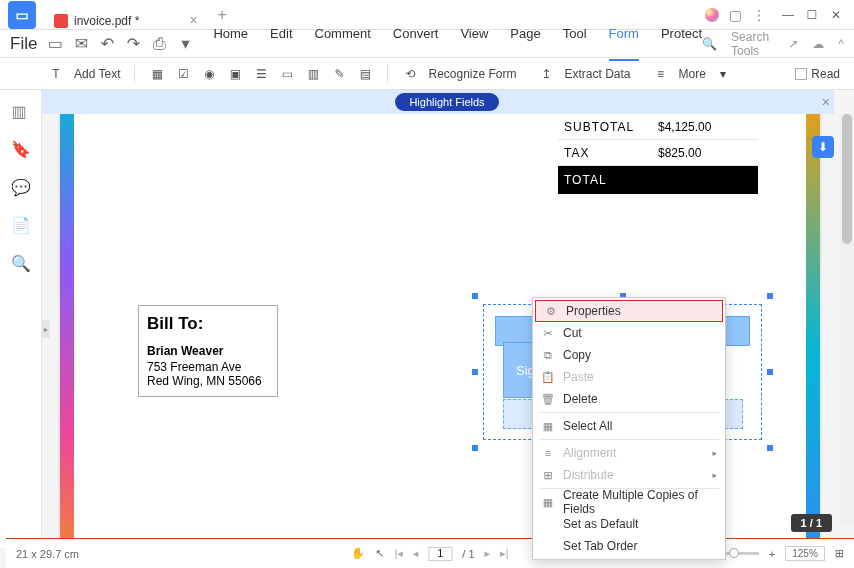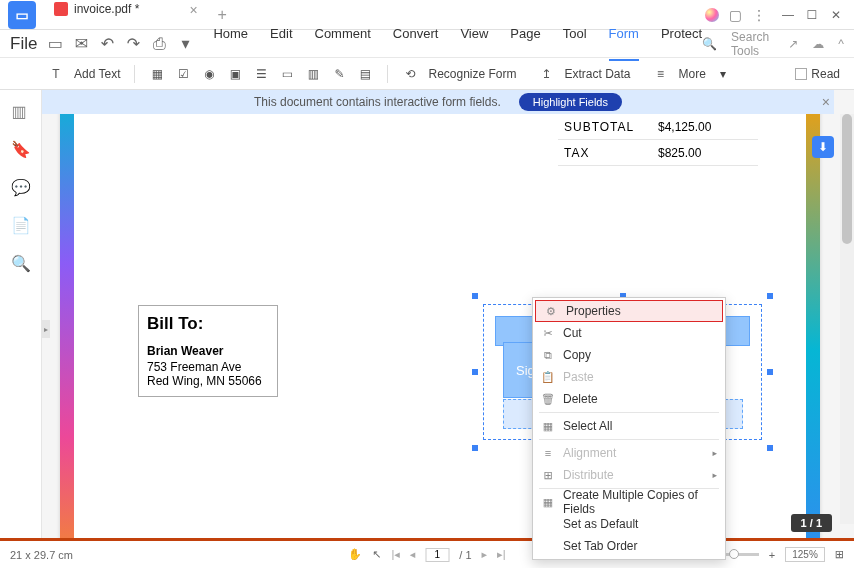--- a/index.html
+++ b/index.html
@@ -1,20 +1,20 @@
 <!DOCTYPE html>
 <html><head>
 <meta charset="utf-8">
 <style>
 * { margin: 0; padding: 0; box-sizing: border-box; font-family: -apple-system, BlinkMacSystemFont, "Segoe UI", Arial, sans-serif; }
 body { width: 854px; height: 568px; background: #f5f5f5; overflow: hidden; position: relative; }
 
 .titlebar { height: 30px; background: #fff; display: flex; align-items: center; border-bottom: 1px solid #e0e0e0; }
 .app-logo { width: 28px; height: 28px; background: #3b82f6; border-radius: 4px; margin: 0 8px; display: flex; align-items: center; justify-content: center; color: #fff; font-size: 14px; font-weight: bold; }
-.tab { display: flex; align-items: flex-start; padding: 0 10px; height: 26px; background: #fff; border-radius: 6px 6px 0 0; font-size: 12px; color: #333; }
+.tab { display: flex; align-items: flex-end; padding: 0 10px; height: 26px; background: #fff; border-radius: 6px 6px 0 0; font-size: 12px; color: #333; }
 .tab-icon { width: 14px; height: 14px; background: #ef4444; border-radius: 2px; margin-right: 6px; }
 .tab-close { margin-left: 50px; color: #999; font-size: 14px; cursor: pointer; }
 .new-tab { margin-left: 10px; color: #999; font-size: 16px; }
 .titlebar-right { margin-left: auto; display: flex; align-items: center; gap: 10px; padding-right: 6px; }
 .titlebar-right span { color: #888; font-size: 14px; }
 .win-btns { display: flex; gap: 0; }
 .win-btn { width: 24px; height: 24px; display: flex; align-items: center; justify-content: center; color: #666; font-size: 12px; }
 .colorball { width: 14px; height: 14px; border-radius: 50%; background: radial-gradient(circle at 30% 30%, #ff9, #f6a, #6cf); }
 
 .menubar { height: 28px; background: #fff; display: flex; align-items: center; padding: 0 10px; border-bottom: 1px solid #e8e8e8; }
@@ -70,21 +70,21 @@
 .cm-item.disabled { color: #bbb; }
 .cm-icon { position: absolute; left: 8px; width: 14px; height: 14px; color: #888; display:flex;align-items:center;justify-content:center;font-size:11px; }
 .cm-sep { height: 1px; background: #e5e5e5; margin: 2px 6px; }
 .cm-arrow { margin-left: auto; margin-right: 8px; color: #888; font-size: 9px; }
 
 .page-indicator { position: absolute; bottom: 16px; right: 22px; background: #3a3a3a; color: #fff; font-size: 11px; padding: 3px 10px; border-radius: 3px; font-weight: bold; }
 .vscroll { position:absolute; right:0; top:24px; width:14px; height:410px; background:#f0f0f0; }
 .vthumb { position:absolute; right:2px; top:24px; width:10px; height:130px; background:#c4c4c4; border-radius:5px; }
 .float-btn { position:absolute; right:20px; top:46px; width:22px; height:22px; background:#3b82f6; border-radius:4px; display:flex;align-items:center;justify-content:center;color:#fff;font-size:12px; }
 
-.statusbar { position: absolute; bottom: 0; left: 0; right: 0; height: 30px; background: #fff; border-top: 3px solid #c2410c; display: flex; align-items: center; font-size: 11px; color: #666; padding: 0 10px; }
+.statusbar { position: absolute; bottom: 0; left: 6px; right: 0; height: 30px; background: #fff; border-top: 1px solid #c2410c; display: flex; align-items: center; font-size: 11px; color: #666; padding: 0 10px; }
 .sb-center { position: absolute; left: 50%; transform: translateX(-50%); display: flex; align-items: center; gap: 10px; }
 .sb-pageinput { width: 24px; height: 14px; border: 1px solid #ccc; text-align: center; font-size: 10px; }
 .sb-nav-icon { color:#aaa; font-size:11px; }
 .sb-right { margin-left: auto; display: flex; align-items: center; gap: 10px; }
 .zoom-slider { width: 70px; height: 3px; background: #ccc; position: relative; }
 .zoom-thumb { position: absolute; left: 40px; top: -4px; width: 10px; height: 10px; border-radius: 50%; background: #fff; border: 1px solid #aaa; }
 .zoom-box { border: 1px solid #ccc; padding: 1px 6px; font-size: 10px; }
 .collapse-arrow { position:absolute; left:42px; top:calc(90px + 140px); width:8px; height:18px; background:#e5e5e5; font-size:8px; display:flex;align-items:center;justify-content:center;color:#888; }
 </style>
 </head>
@@ -172,37 +172,40 @@
     <span class="rail-icon">▥</span>
     <span class="rail-icon">🔖</span>
     <span class="rail-icon">💬</span>
     <span class="rail-icon">📄</span>
     <span class="rail-icon">🔍</span>
   </div>
   <div class="collapse-arrow">▸</div>
 
   <div class="doc-area">
     <div class="notice-bar">
-      <span>This document contains interactive form fields.</span>
       <span class="notice-btn">Highlight Fields</span>
       <span class="notice-close">×</span>
     </div>
 
     <div class="page">
       <div class="page-border-l"></div>
       <div class="page-border-r"></div>
 
       <div class="totals-table">
         <div class="totals-row">
           <span class="totals-label">SUBTOTAL</span>
           <span class="totals-val">$4,125.00</span>
         </div>
         <div class="totals-row">
           <span class="totals-label">TAX</span>
           <span class="totals-val">$825.00</span>
+        </div>
+        <div class="totals-row total">
+          <span class="totals-label">TOTAL</span>
+          <span class="totals-val"></span>
         </div>
       </div>
 
       <div class="billto-box">
         <div class="billto-title">Bill To:</div>
         <div class="billto-name">Brian Weaver</div>
         <div>753 Freeman Ave</div>
         <div>Red Wing, MN 55066</div>
       </div>
 

